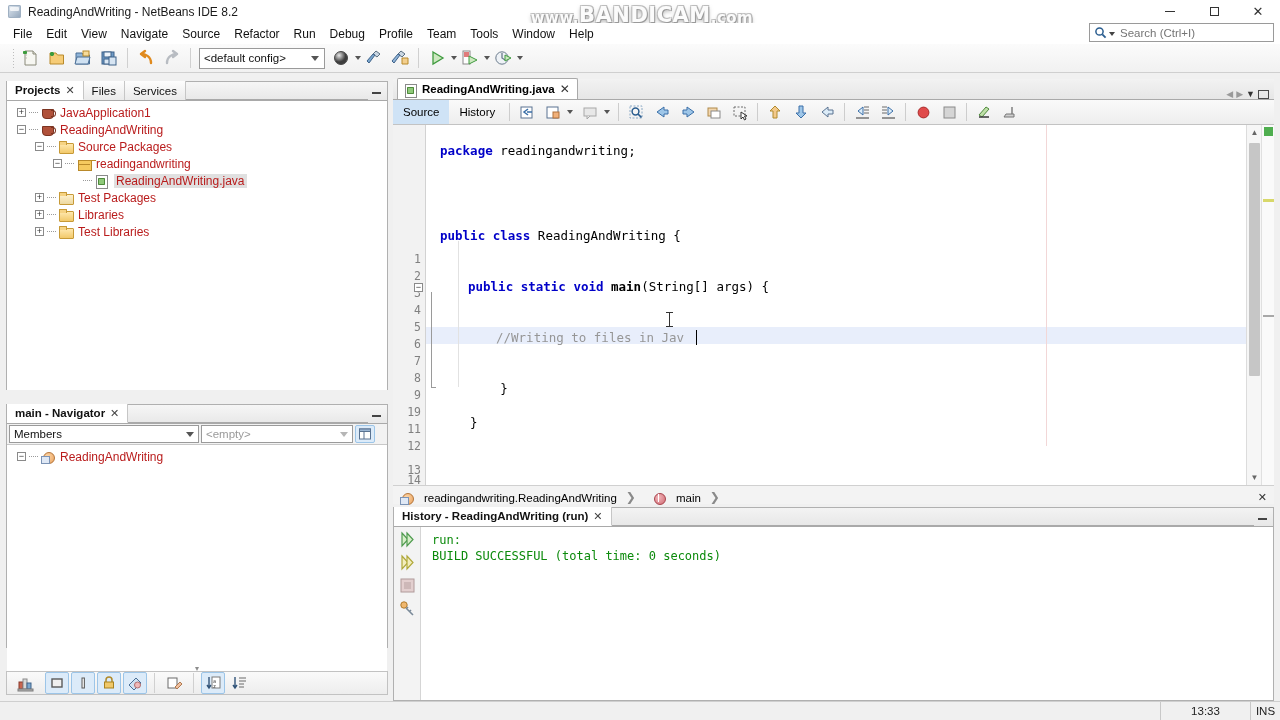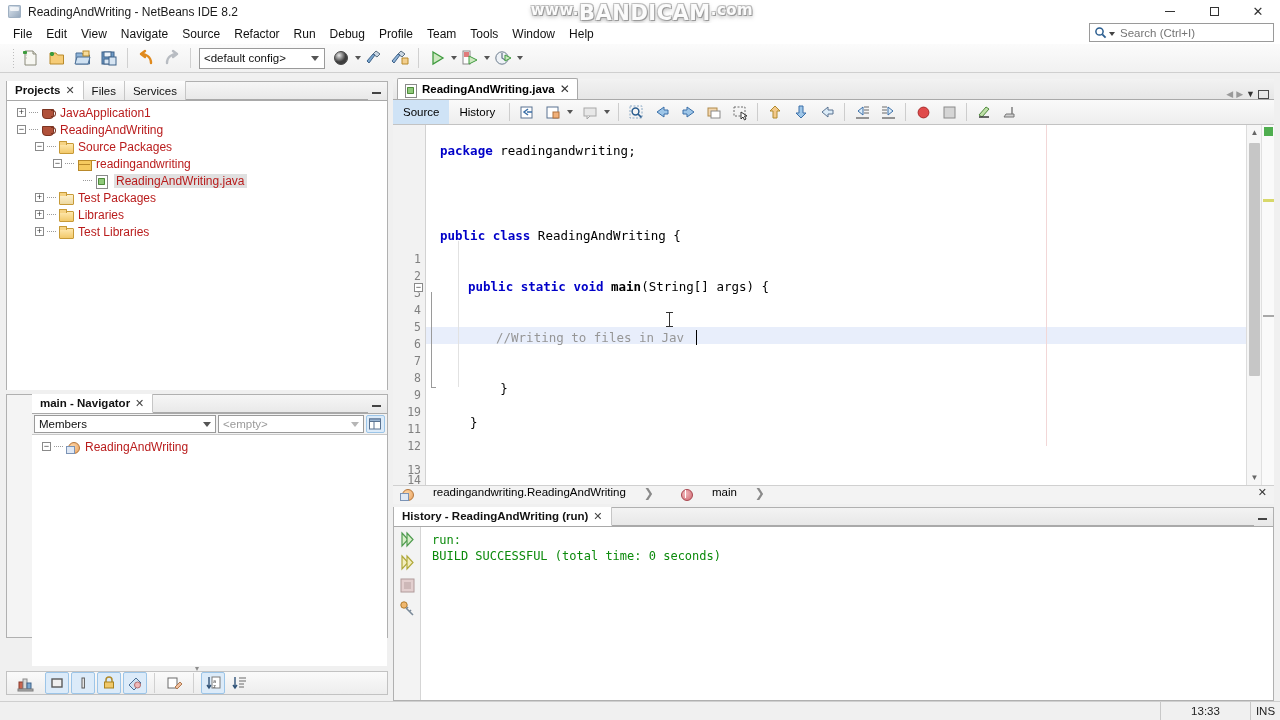--- a/index.html
+++ b/index.html
@@ -37,21 +37,21 @@
     width:44px; height:23px; display:flex; align-items:center; justify-content:center;
     font-size:12px; color:#333;
   }
   .glyph-min { width:10px; height:1px; background:#333; }
   .glyph-max { width:9px; height:9px; border:1px solid #333; }
   .glyph-close { font-size:13px; line-height:13px; }
 
   
   .watermark {
     position:absolute; left:513px; top:1px; width:258px; height:26px;
-    display:flex; align-items:flex-start; justify-content:center;
+    display:flex; align-items:flex-end; justify-content:center;
     font-family:"DejaVu Sans", sans-serif;
     font-weight:bold; font-size:21px; letter-spacing:.5px;
     color:#fbfbfb;
     text-shadow:
       1px 1px 0 #9a9a9a, -1px 1px 0 #bdbdbd, 1px -1px 0 #bdbdbd, -1px -1px 0 #c8c8c8,
       0 2px 4px rgba(120,120,120,.65);
     pointer-events:none; user-select:none; white-space:nowrap;
   }
   .watermark .small { font-size:15px; }
 
@@ -250,21 +250,21 @@
   
   .vscroll { position:absolute; width:15px; background:#f6f6f6; border-left:1px solid #dcdcdc;}
   .vthumb { position:absolute; left:2px; width:11px; background:#c6c6c6; border-radius:1px;}
   .sb-arrow { position:absolute; left:0; width:15px; height:15px;
               display:flex;align-items:center;justify-content:center;color:#666;font-size:8px;}
   .errstrip { position:absolute; width:13px; background:#fafafa; border-left:1px solid #e0e0e0;}
 
   
   .breadcrumb {
     height:19px; background:#f3f3f3; border-top:1px solid #d0d0d0;
-    display:flex; align-items:flex-start; gap:18px; font-size:11.5px; padding-left:6px;
+    display:flex; align-items:flex-end; gap:9px; font-size:11.5px; padding-left:6px;
   }
   .chev { color:#8a8a8a; font-size:12px; }
 
   
   .out-head { height:19px; display:flex; align-items:flex-end; background:linear-gradient(#f3f3f3,#e7e7e7);
               border-bottom:1px solid #a9a9a9;}
   .out-body { background:#fff; font-family:"DejaVu Sans Mono", monospace; font-size:12px; }
   .out-side { position:absolute; left:0; top:0; width:27px; bottom:0;
               background:#f3f3f3; border-right:1px solid #d5d5d5;}
   .obtn { width:21px;height:21px; margin:2px auto 0; display:flex;align-items:center;justify-content:center;}
@@ -527,21 +527,21 @@
 
       <div class="trow" style="padding-left:28px;">
         <span class="exp">+</span>
           <span class="dots"></span>
         <span class="ico ic-folder"></span>
         <span class="lbl">Test Libraries</span>
       </div>
     </div>
   </div>
 
-  <div class="panel" style="left:6px; top:394px; width:382px; height:244px;padding-left:25px;">
+  <div class="panel" style="left:6px; top:404px; width:382px; height:244px;">
     <div class="tabstrip">
       <div class="ptab active">
         <span>main - Navigator</span>
         <span class="x">✕</span>
       </div>
       <div class="tab-fill"></div>
       <div class="min-btn">
           <i></i>
         </div>
     </div>

